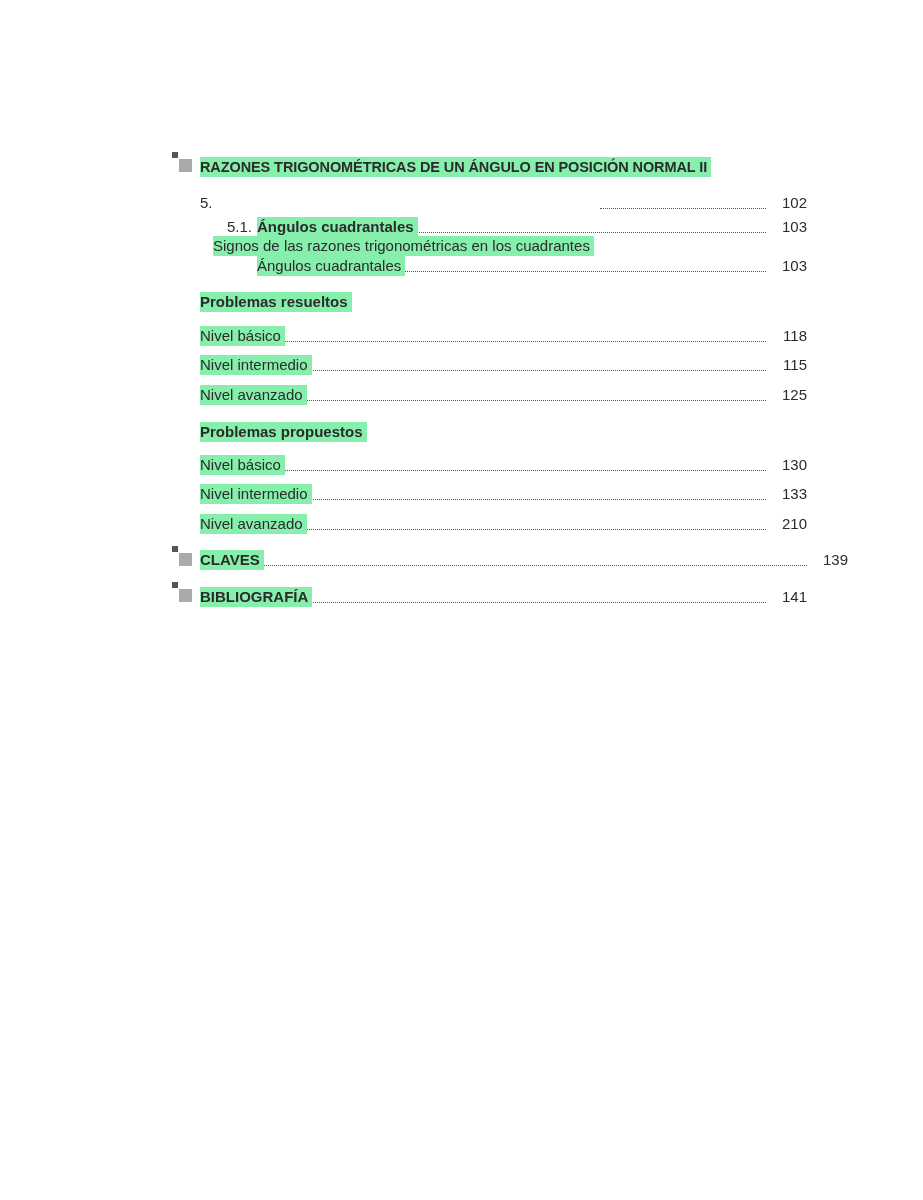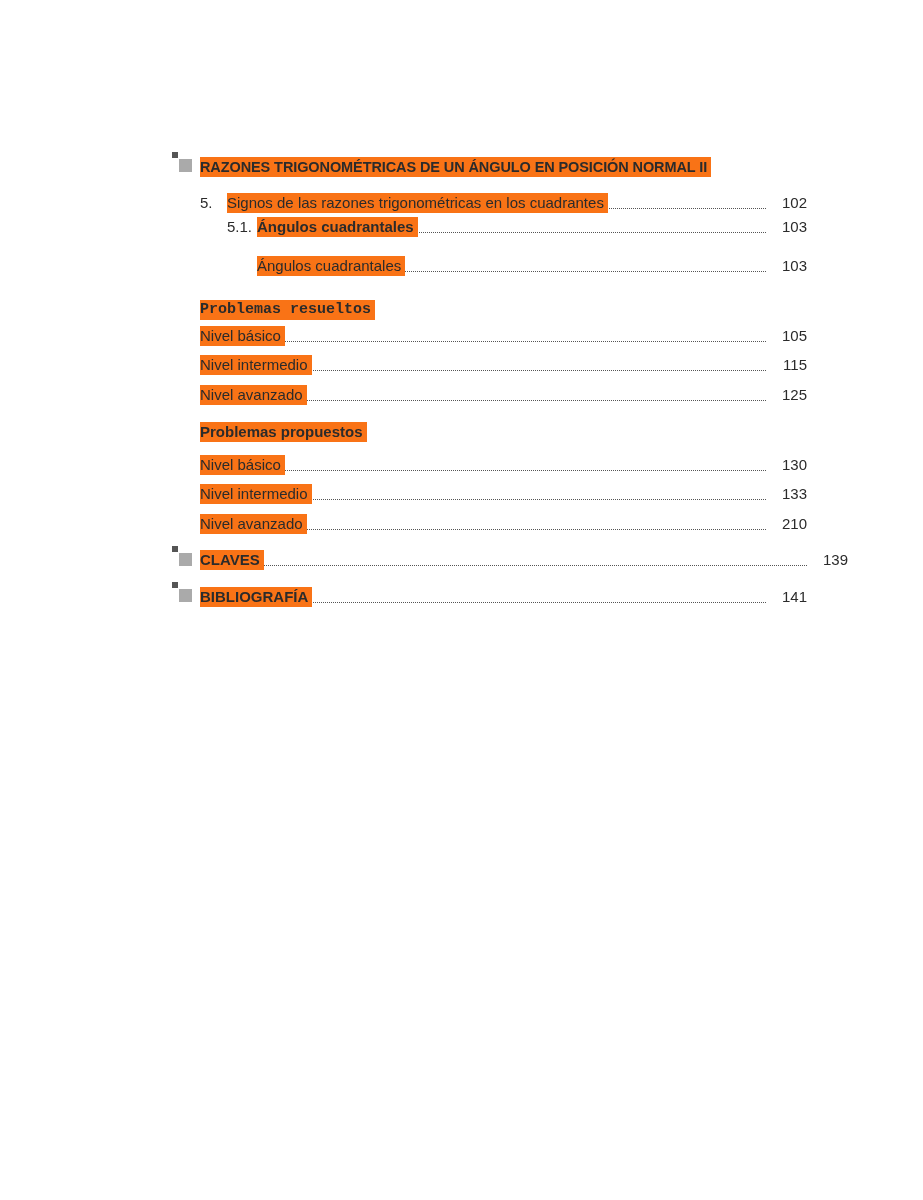--- a/index.html
+++ b/index.html
@@ -6,21 +6,21 @@
     body {
       width: 923px; height: 1200px; background: #ffffff;
       font-family: "Liberation Sans", sans-serif;
       color: #2b2b2b; position: relative; overflow: hidden;
     }
     .toc { position: absolute; left: 0; top: 0; width: 923px; }
     .row {
       position: absolute; left: 0; width: 923px; height: 20px;
       font-size: 15px; line-height: 20px;
     }
-    .row .label { position: absolute; white-space: nowrap; background: #f97316; padding-right: 4px; z-index: 2; }
+    .row .label { position: absolute; white-space: nowrap; background: #86efac; padding-right: 4px; z-index: 2; }
     .row .leader {
       position: absolute; right: 157px; height: 2px; top: 13px;
       border-bottom: 1px dotted #555; z-index: 1;
     }
     .row .page {
       position: absolute; right: 116px; text-align: right; width: 40px;
     }
     .bold { font-weight: bold; }
     .chapter { font-size: 14.5px; letter-spacing: -0.1px; }
     .bullet { position: absolute; width: 22px; height: 22px; }
@@ -36,46 +36,46 @@
   <div class="bullet" style="left:172px; top:152px;">
     <div class="sm"></div>
       <div class="lg"></div>
   </div>
   <div class="row" style="top:157px;">
     <span class="label bold chapter" style="left:200px;">RAZONES TRIGONOMÉTRICAS DE UN ÁNGULO EN POSICIÓN NORMAL II</span>
   </div>
 
   <div class="row" style="top:193px;">
     <span class="num" style="left:200px;">5.</span>
-    <span class="label" style="left:227px;">Signos de las razones trigonométricas en los cuadrantes</span>
+    <span class="label" style="left:213px;margin-top:43px;">Signos de las razones trigonométricas en los cuadrantes</span>
     <span class="leader" style="left:600px;"></span>
     <span class="page">102</span>
   </div>
 
   <div class="row" style="top:217px;">
     <span class="num" style="left:227px;">5.1.</span>
     <span class="label" style="left:257px;font-weight:bold;">Ángulos cuadrantales</span>
     <span class="leader" style="left:400px;"></span>
     <span class="page">103</span>
   </div>
 
   <div class="row" style="top:256px;">
     <span class="num" style="left:227px;margin-left:40px;">5.2.</span>
     <span class="label" style="left:257px;">Ángulos cuadrantales</span>
     <span class="leader" style="left:400px;"></span>
     <span class="page">103</span>
   </div>
 
-  <div class="row" style="top:300px;font-family:Liberation Mono, monospace;">
+  <div class="row" style="top:292px;">
     <span class="label bold" style="left:200px;">Problemas resueltos</span>
   </div>
   <div class="row" style="top:326px;">
     <span class="label" style="left:200px;">Nivel básico</span>
     <span class="leader" style="left:280px;"></span>
-    <span class="page">105</span>
+    <span class="page">118</span>
   </div>
   <div class="row" style="top:355px;">
     <span class="label" style="left:200px;">Nivel intermedio</span>
     <span class="leader" style="left:310px;"></span>
     <span class="page">115</span>
   </div>
   <div class="row" style="top:385px;">
     <span class="label" style="left:200px;">Nivel avanzado</span>
     <span class="leader" style="left:300px;"></span>
     <span class="page">125</span>

